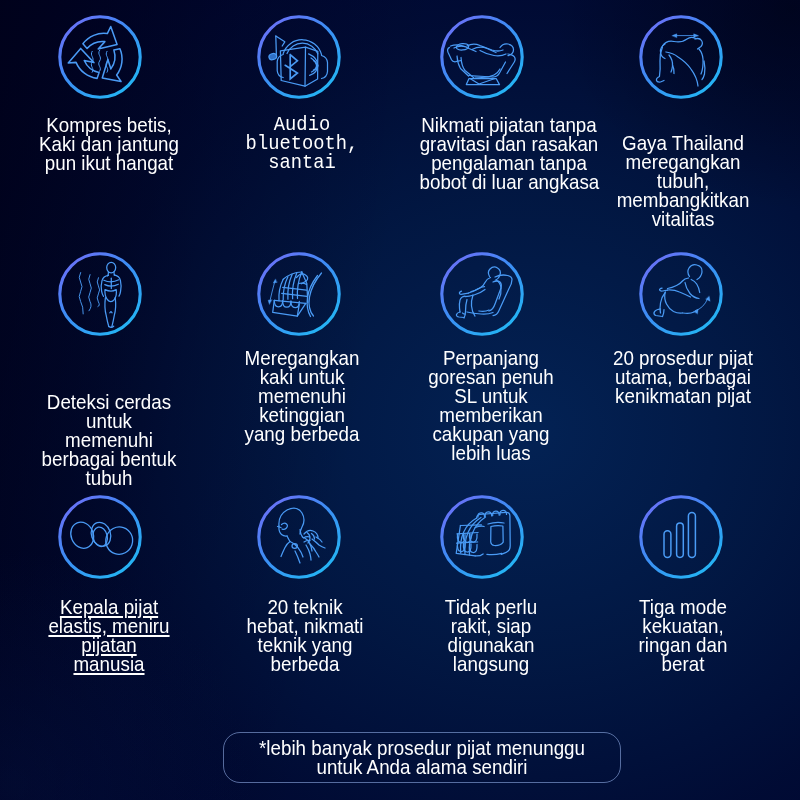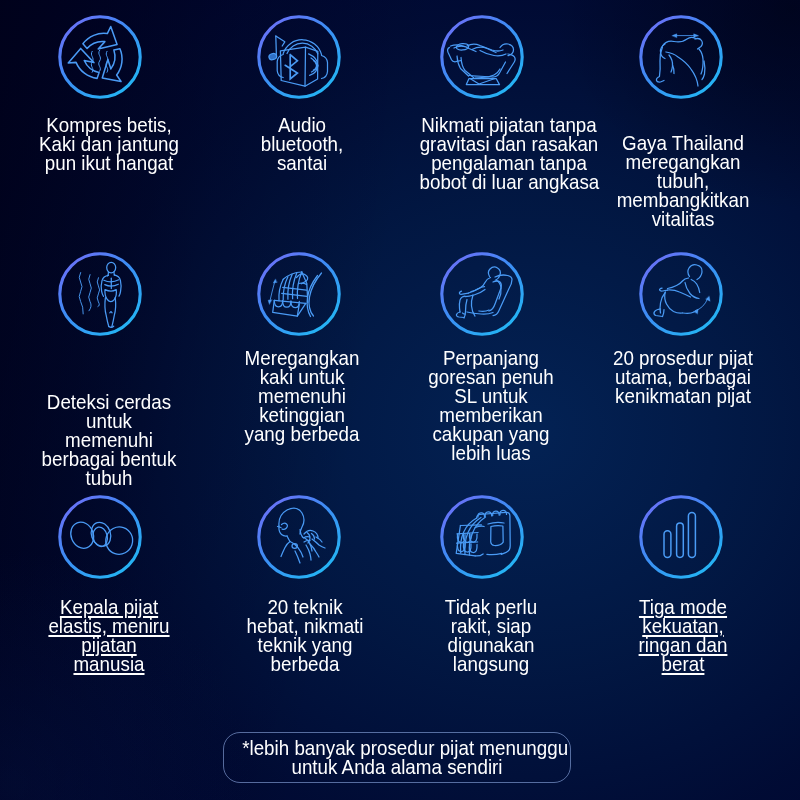--- a/index.html
+++ b/index.html
@@ -12,21 +12,21 @@
   #bg3{background:linear-gradient(100deg, rgba(0,1,22,0.78) 0%, rgba(0,1,22,0.22) 26%, rgba(0,1,22,0) 46%);}
   #bg4{background:radial-gradient(ellipse 330px 280px at 99% 1%, rgba(0,1,14,0.55) 0%, rgba(0,1,14,0) 72%),
        radial-gradient(ellipse 300px 300px at 2% 98%, rgba(6,26,74,0.3) 0%, rgba(4,16,52,0) 78%);}
 
   .cell{position:absolute;width:200px;}
   .icon{position:absolute;left:50%;transform:translateX(-50%);width:90px;height:90px;}
   .cap{position:absolute;left:0;width:100%;text-align:center;color:#fff;
        font-size:21px;line-height:18.9px;font-weight:400;}
   .cap div{white-space:nowrap;transform:scaleX(0.895);}
   .footer{position:absolute;box-sizing:border-box;text-align:center;color:#fff;
-    left:223px;top:732px;width:348px;height:51px;
+    left:223px;top:732px;width:398px;height:51px;
     border:1.5px solid rgba(165,195,255,0.52);border-radius:17px;
     font-size:21px;line-height:18.8px;padding-top:6px;}
   .footer div{white-space:nowrap;transform:scaleX(0.895);}
 </style>
 </head>
 <body>
 
 <div class="page">
   <div class="bg-layer" id="bg1"></div>
   <div class="bg-layer" id="bg2"></div>
@@ -92,21 +92,21 @@
               <path d="M59.5,48.5 q3.5,2.5 3.5,5 q0,3 -3.5,4.5"></path>
               <path d="M62,51 q2,1.5 2,2.8 q0,1.5 -2,2.5"></path>
               <path d="M21.8,24.0 L22.4,43.5"></path>
               <path d="M21.8,24.0 L30.8,29.8 L28.2,34.0"></path>
               <ellipse cx="18.8" cy="44.6" rx="3.9" ry="3.0" transform="rotate(-17 18.8 44.6)" fill="#2f6fc6"></ellipse>
               <g stroke-width="1.7" stroke-linejoin="miter">
                 <path d="M36.2,42.6 L36.2,67.0 L43.4,61.0 L31.2,53.3 M36.2,54.7 L43.4,48.8 L36.2,42.6"></path>
               </g>
             </g>
           </svg></div>
-        <div class="cap" style="top: 116px; left: 3.9px;">
+        <div class="cap" style="top: 116px; left: 3.9px; font-family: Liberation Mono, monospace;">
           <div>Audio</div>
           <div>bluetooth,</div>
           <div>santai</div>
         </div>
       </div>
       <div class="cell" style="left: 381.5px; top: 0px;">
         <div class="icon" style="top: 12px;"><svg width="90" height="90" viewBox="0 0 90 90">
             <defs>
               <linearGradient id="rg2" x1="0.10" y1="0.02" x2="0.90" y2="0.98">
                 <stop offset="0" stop-color="#6f6ef8"></stop>
@@ -476,21 +476,21 @@
                 <feGaussianBlur stdDeviation="0.55"></feGaussianBlur>
               </filter>
             </defs>
             <circle cx="45" cy="45" r="40.2" fill="none" stroke="url(#rg11)" stroke-width="3.1" filter="url(#gl11)"></circle>
             <g fill="none" stroke="#4a9bf5" stroke-width="1.25" stroke-linejoin="round" stroke-linecap="round">
               <rect x="28.0" y="38.8" width="6.9" height="26.6" rx="3.45" stroke-width="1.5"></rect>
               <rect x="40.6" y="31.1" width="6.7" height="34.3" rx="3.35" stroke-width="1.5"></rect>
               <rect x="52.4" y="20.4" width="7.0" height="45.0" rx="3.5" stroke-width="1.5"></rect>
             </g>
           </svg></div>
-        <div class="cap" style="top: 598px; left: 2px; text-decoration: underline;">
+        <div class="cap" style="top: 598px; left: 2px;">
           <div>Tiga mode</div>
           <div>kekuatan,</div>
           <div>ringan dan</div>
           <div>berat</div>
         </div>
       </div>
     </div>
   <div class="footer" id="footer">
       <div>*lebih banyak prosedur pijat menunggu</div>
       <div>untuk Anda alama sendiri</div>

